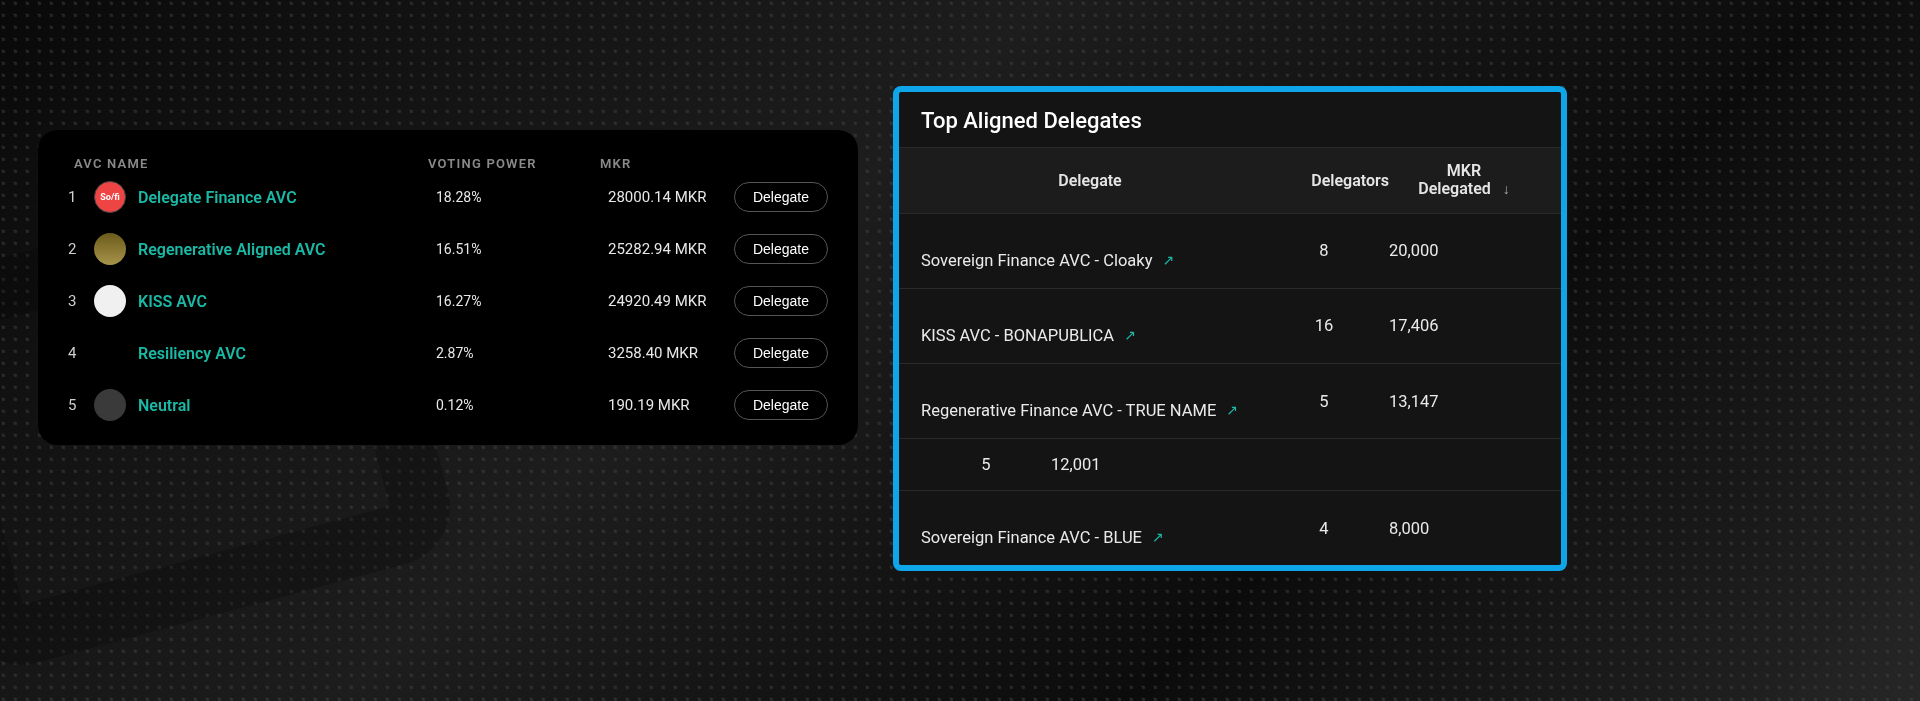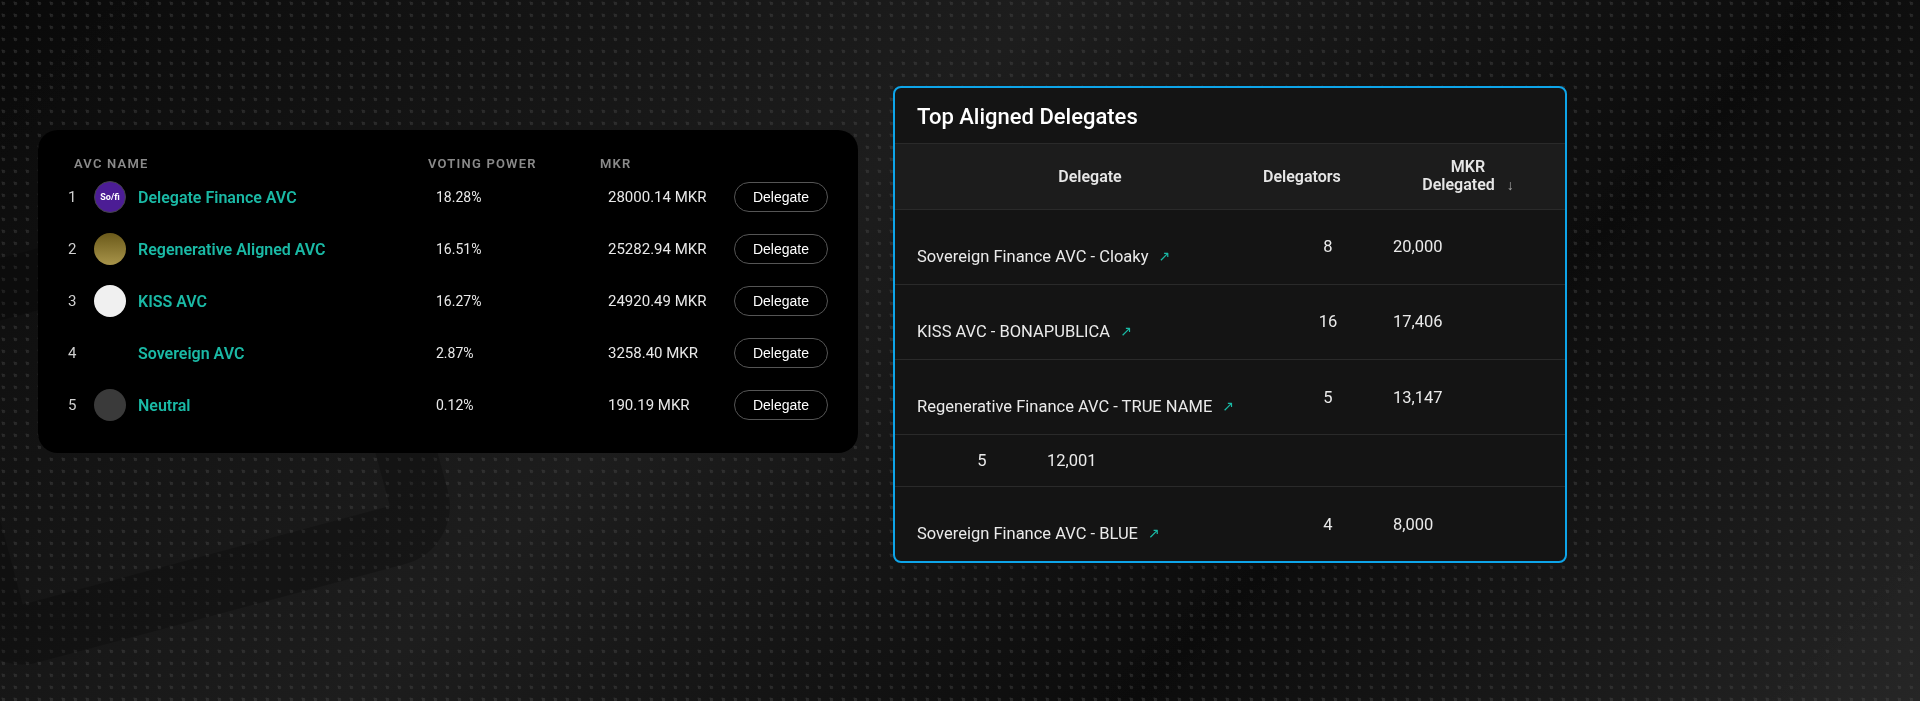--- a/index.html
+++ b/index.html
@@ -33,72 +33,72 @@
 
   .content { position: relative; display: flex; gap: 40px; padding: 0; }
 
   
   .avc-card {
     position: absolute;
     left: 38px; top: 130px;
     width: 820px;
     background: #000;
     border-radius: 20px;
-    padding: 26px 30px 22px 30px;
+    padding: 26px 30px 14px 30px;
   }
   .avc-head { display: flex; color: #8a8a8a; font-size: 13px; letter-spacing: 1.2px; font-weight: 600; }
   .avc-head .c-name { width: 360px; padding-left: 6px; }
   .avc-head .c-vp   { width: 172px; }
   .avc-head .c-mkr  { flex: 1; }
 
   .avc-row { display: flex; align-items: center; height: 52px; }
   .avc-row .idx { width: 20px; color: #d0d0d0; font-size: 15px; }
   .avc-row .avatar {
     width: 32px; height: 32px; border-radius: 50%; margin: 0 12px 0 6px;
     background: #2a2a2a; display: flex; align-items: center; justify-content: center;
     font-size: 9px; font-weight: 700; color: #fff; overflow: hidden;
   }
-  .avatar.sofi { background: #4c1d95; border: 1px solid #444; }
+  .avatar.sofi { background: #ef4444; border: 1px solid #444; }
   .avatar.regen { background: linear-gradient(#6b5a1a,#a8944a); }
   .avatar.kiss { background: #f0f0f0; color:#333; font-size:7px; }
   .avatar.blank { background: transparent; }
   .avatar.neutral { background: #3a3a3a; }
   .avc-row .name { color: #1ab9a5; font-weight: 600; font-size: 16px; width: 298px; }
   .avc-row .vp { color: #e8e8e8; font-size: 14px; width: 172px; }
   .avc-row .mkr { color: #e8e8e8; font-size: 15px; flex: 1; }
   .delegate-btn {
     background: #000; color: #fff; border: 1px solid #555;
     border-radius: 20px; padding: 6px 18px; font-size: 14px;
     cursor: pointer;
   }
 
   
   .delegates-card {
     position: absolute;
     left: 893px; top: 86px;
     width: 674px;
     background: #141414;
-    border: 2px solid #0ea5e9;
+    border: 6px solid #0ea5e9;
     border-radius: 8px;
     overflow: hidden;
   }
   .delegates-title {
     font-size: 22px; font-weight: 500; color: #fff;
     padding: 16px 22px 14px 22px;
   }
   .del-head {
     display: flex; align-items: center;
     background: #1c1c1c;
     color: #e6e6e6; font-size: 16px; font-weight: 600;
     padding: 14px 22px;
     border-top: 1px solid #2a2a2a;
     border-bottom: 1px solid #2a2a2a;
   }
   .del-head .c1 { flex: 1; text-align: center; }
-  .del-head .c2 { width: 130px; text-align: left; }
+  .del-head .c2 { width: 130px; text-align: right; }
   .del-head .c3 { width: 150px; text-align: center; line-height: 1.15; }
   .sort-arrow { margin-left: 8px; color: #aaa; font-size: 14px; display:inline-block; }
 
   .del-row {
     display: flex; align-items: center;
     padding: 16px 22px;
     border-bottom: 1px solid #2a2a2a;
     color: #eaeaea; font-size: 16.5px;
   }
   .del-row .dname { flex: 1; line-height: 1.4; margin-top: 19px; }
@@ -146,21 +146,21 @@
       <div class="avatar kiss"></div>
       <div class="name">KISS AVC</div>
       <div class="vp">16.27%</div>
       <div class="mkr">24920.49 MKR</div>
       <button class="delegate-btn">Delegate</button>
     </div>
 
     <div class="avc-row">
       <div class="idx">4</div>
       <div class="avatar blank"></div>
-      <div class="name">Sovereign AVC</div>
+      <div class="name">Resiliency AVC</div>
       <div class="vp">2.87%</div>
       <div class="mkr">3258.40 MKR</div>
       <button class="delegate-btn">Delegate</button>
     </div>
 
     <div class="avc-row">
       <div class="idx">5</div>
       <div class="avatar neutral"></div>
       <div class="name">Neutral</div>
       <div class="vp">0.12%</div>

